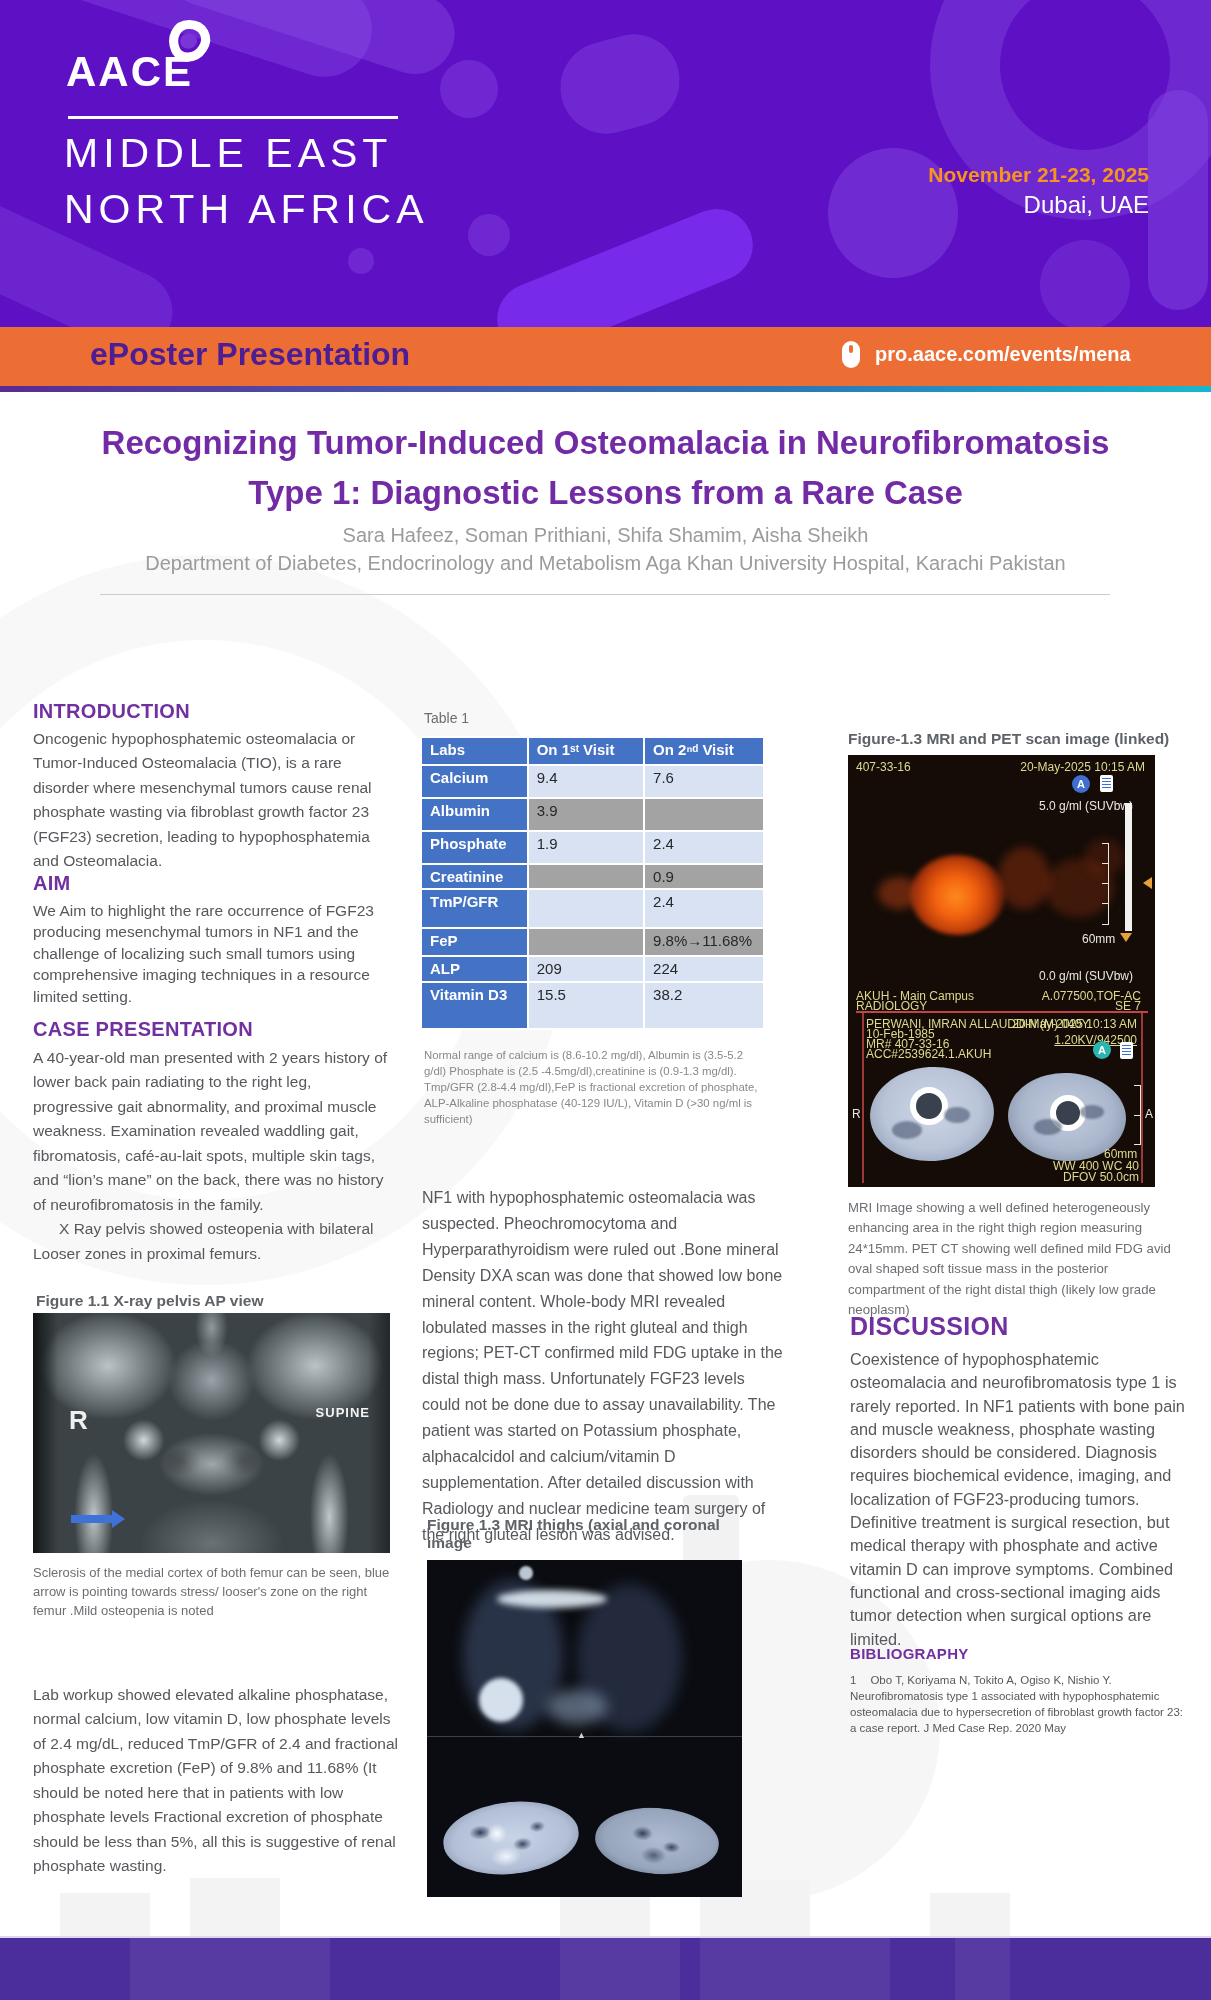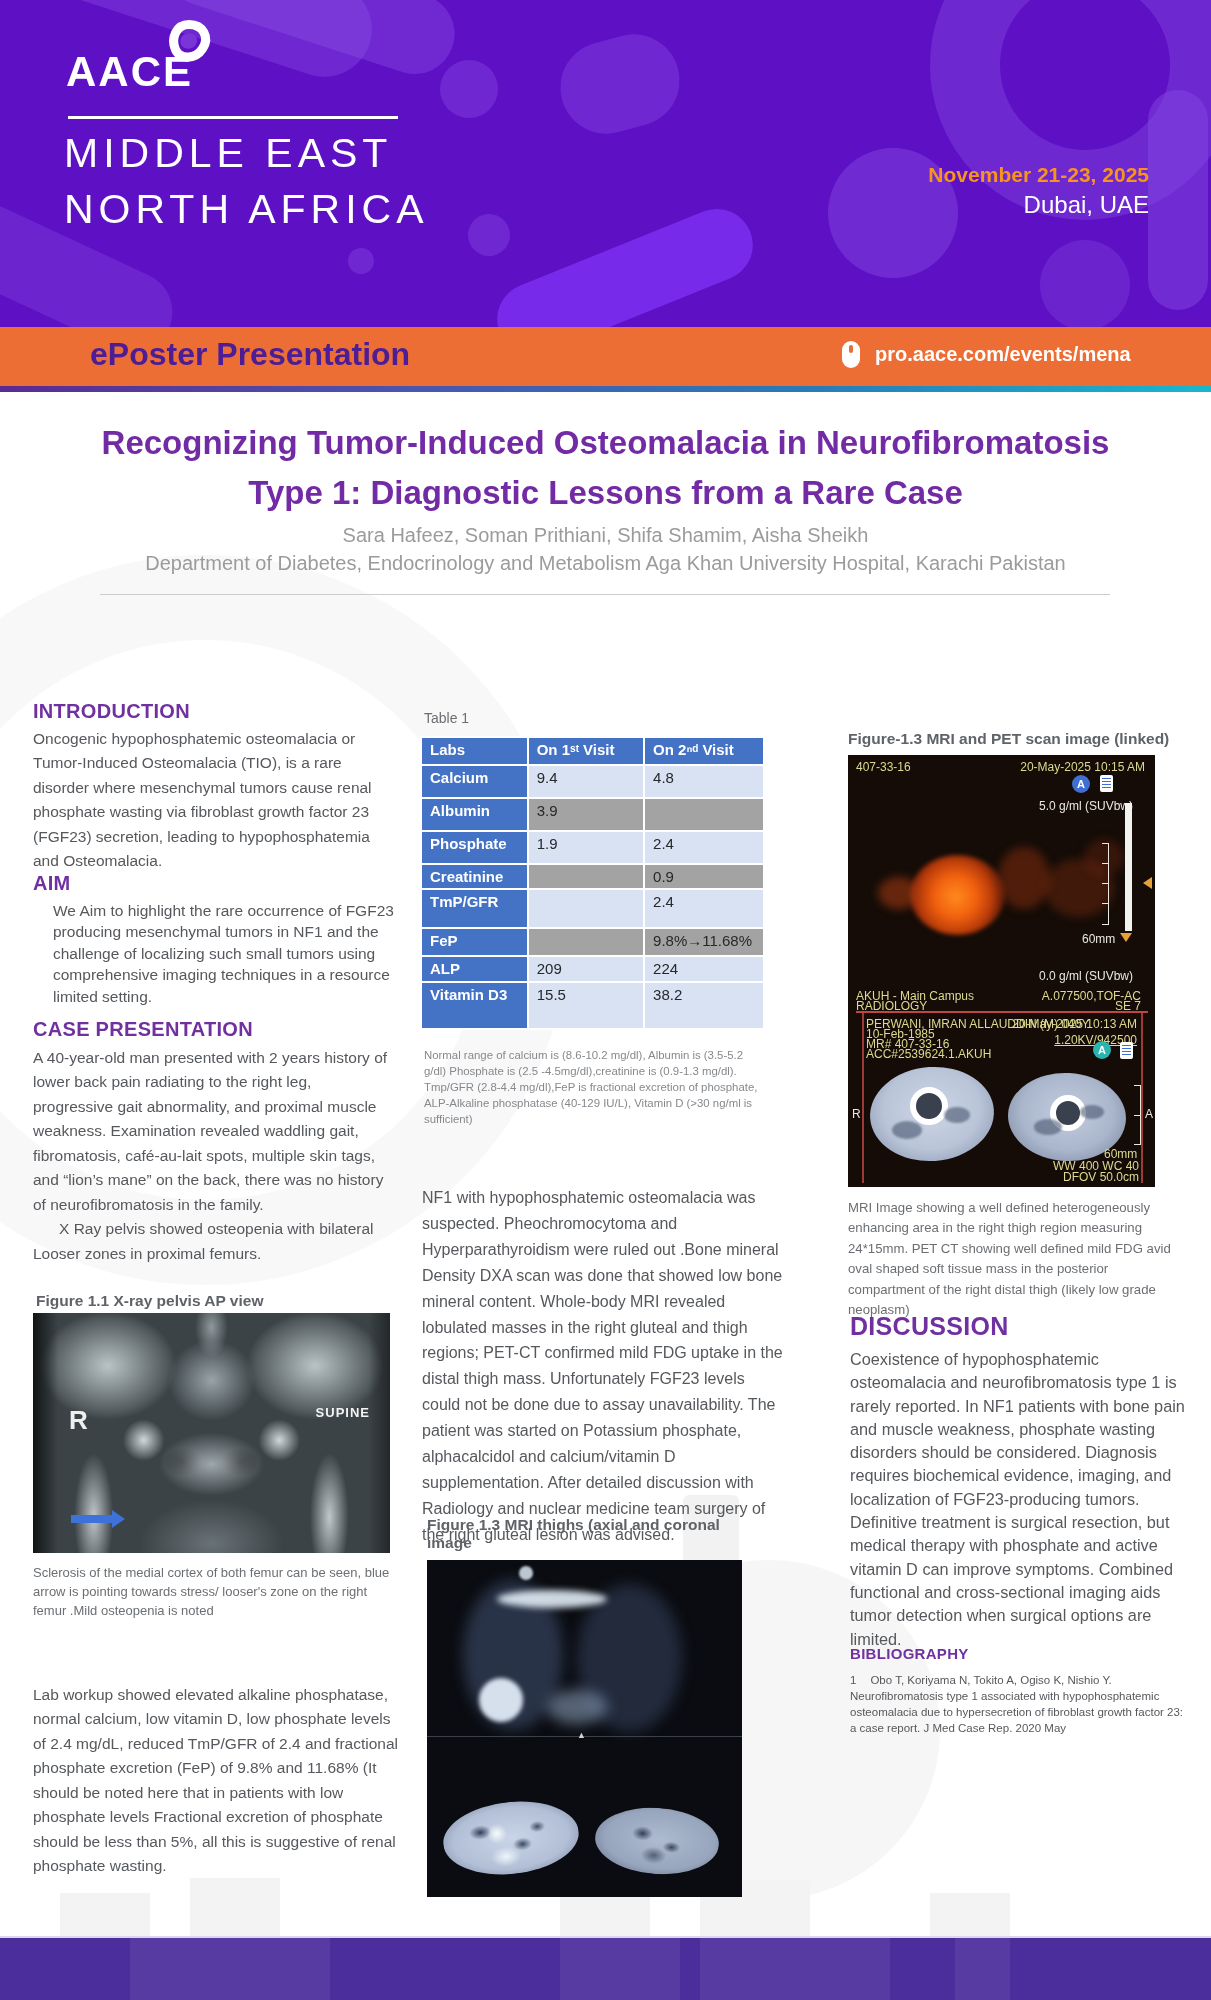--- a/index.html
+++ b/index.html
@@ -188,21 +188,21 @@
   <div class="title-line" style="top:424px;">Recognizing Tumor-Induced Osteomalacia in Neurofibromatosis</div>
   <div class="title-line" style="top:474px;">Type 1: Diagnostic Lessons from a Rare Case</div>
   <div id="authors">Sara Hafeez, Soman Prithiani, Shifa Shamim, Aisha Sheikh</div>
   <div id="affiliation">Department of Diabetes, Endocrinology and Metabolism Aga Khan University Hospital, Karachi Pakistan</div>
   <div id="title-divider"></div>
 
   <div class="sec-h" style="left:33px;top:700px;">INTRODUCTION</div>
   <div class="body-t" style="left:33px;top:727px;width:357px;">Oncogenic hypophosphatemic osteomalacia or Tumor-Induced Osteomalacia (TIO), is a rare disorder where mesenchymal tumors cause renal phosphate wasting via fibroblast growth factor 23 (FGF23) secretion, leading to hypophosphatemia and Osteomalacia.</div>
 
   <div class="sec-h" style="left:33px;top:872px;">AIM</div>
-  <div class="body-t" style="left:33px;top:900px;width:360px;line-height:1.38;margin-left:20px;">We Aim to highlight the rare occurrence of FGF23 producing mesenchymal tumors in NF1 and the challenge of localizing such small tumors using comprehensive imaging techniques in a resource limited setting.</div>
+  <div class="body-t" style="left:33px;top:900px;width:360px;line-height:1.38;">We Aim to highlight the rare occurrence of FGF23 producing mesenchymal tumors in NF1 and the challenge of localizing such small tumors using comprehensive imaging techniques in a resource limited setting.</div>
 
   <div class="sec-h" style="left:33px;top:1018px;">CASE PRESENTATION</div>
   <div class="body-t" style="left:33px;top:1046px;width:360px;">
     <span>A 40-year-old man presented with 2 years history of lower back pain radiating to the right leg, progressive gait abnormality, and proximal muscle weakness. Examination revealed waddling gait, fibromatosis,  café-au-lait spots, multiple skin tags, and “lion’s mane” on the back, there was no history of neurofibromatosis in the family.</span><br>
     <span style="display:inline-block;text-indent:26px;">X Ray pelvis showed osteopenia with bilateral Looser zones in proximal femurs.</span>
   </div>
 
   <div class="fig-h" style="left:36px;top:1292px;">Figure 1.1 X-ray pelvis AP view</div>
   <div id="xray">
     <div id="xray-r">R</div>
@@ -222,21 +222,21 @@
       </colgroup>
     <tbody>
         <tr style="height:28px;">
       <th>Labs</th>
       <th>On 1ˢᵗ Visit</th>
       <th>On 2ⁿᵈ Visit</th>
     </tr>
     <tr class="odd" style="height:33px;">
       <td class="lab">Calcium</td>
       <td class="val">9.4</td>
-      <td class="val">4.8</td>
+      <td class="val">7.6</td>
     </tr>
     <tr class="even" style="height:33px;">
       <td class="lab">Albumin</td>
       <td class="val">3.9</td>
       <td class="val"></td>
     </tr>
     <tr class="odd" style="height:33px;">
       <td class="lab">Phosphate</td>
       <td class="val">1.9</td>
       <td class="val">2.4</td>

